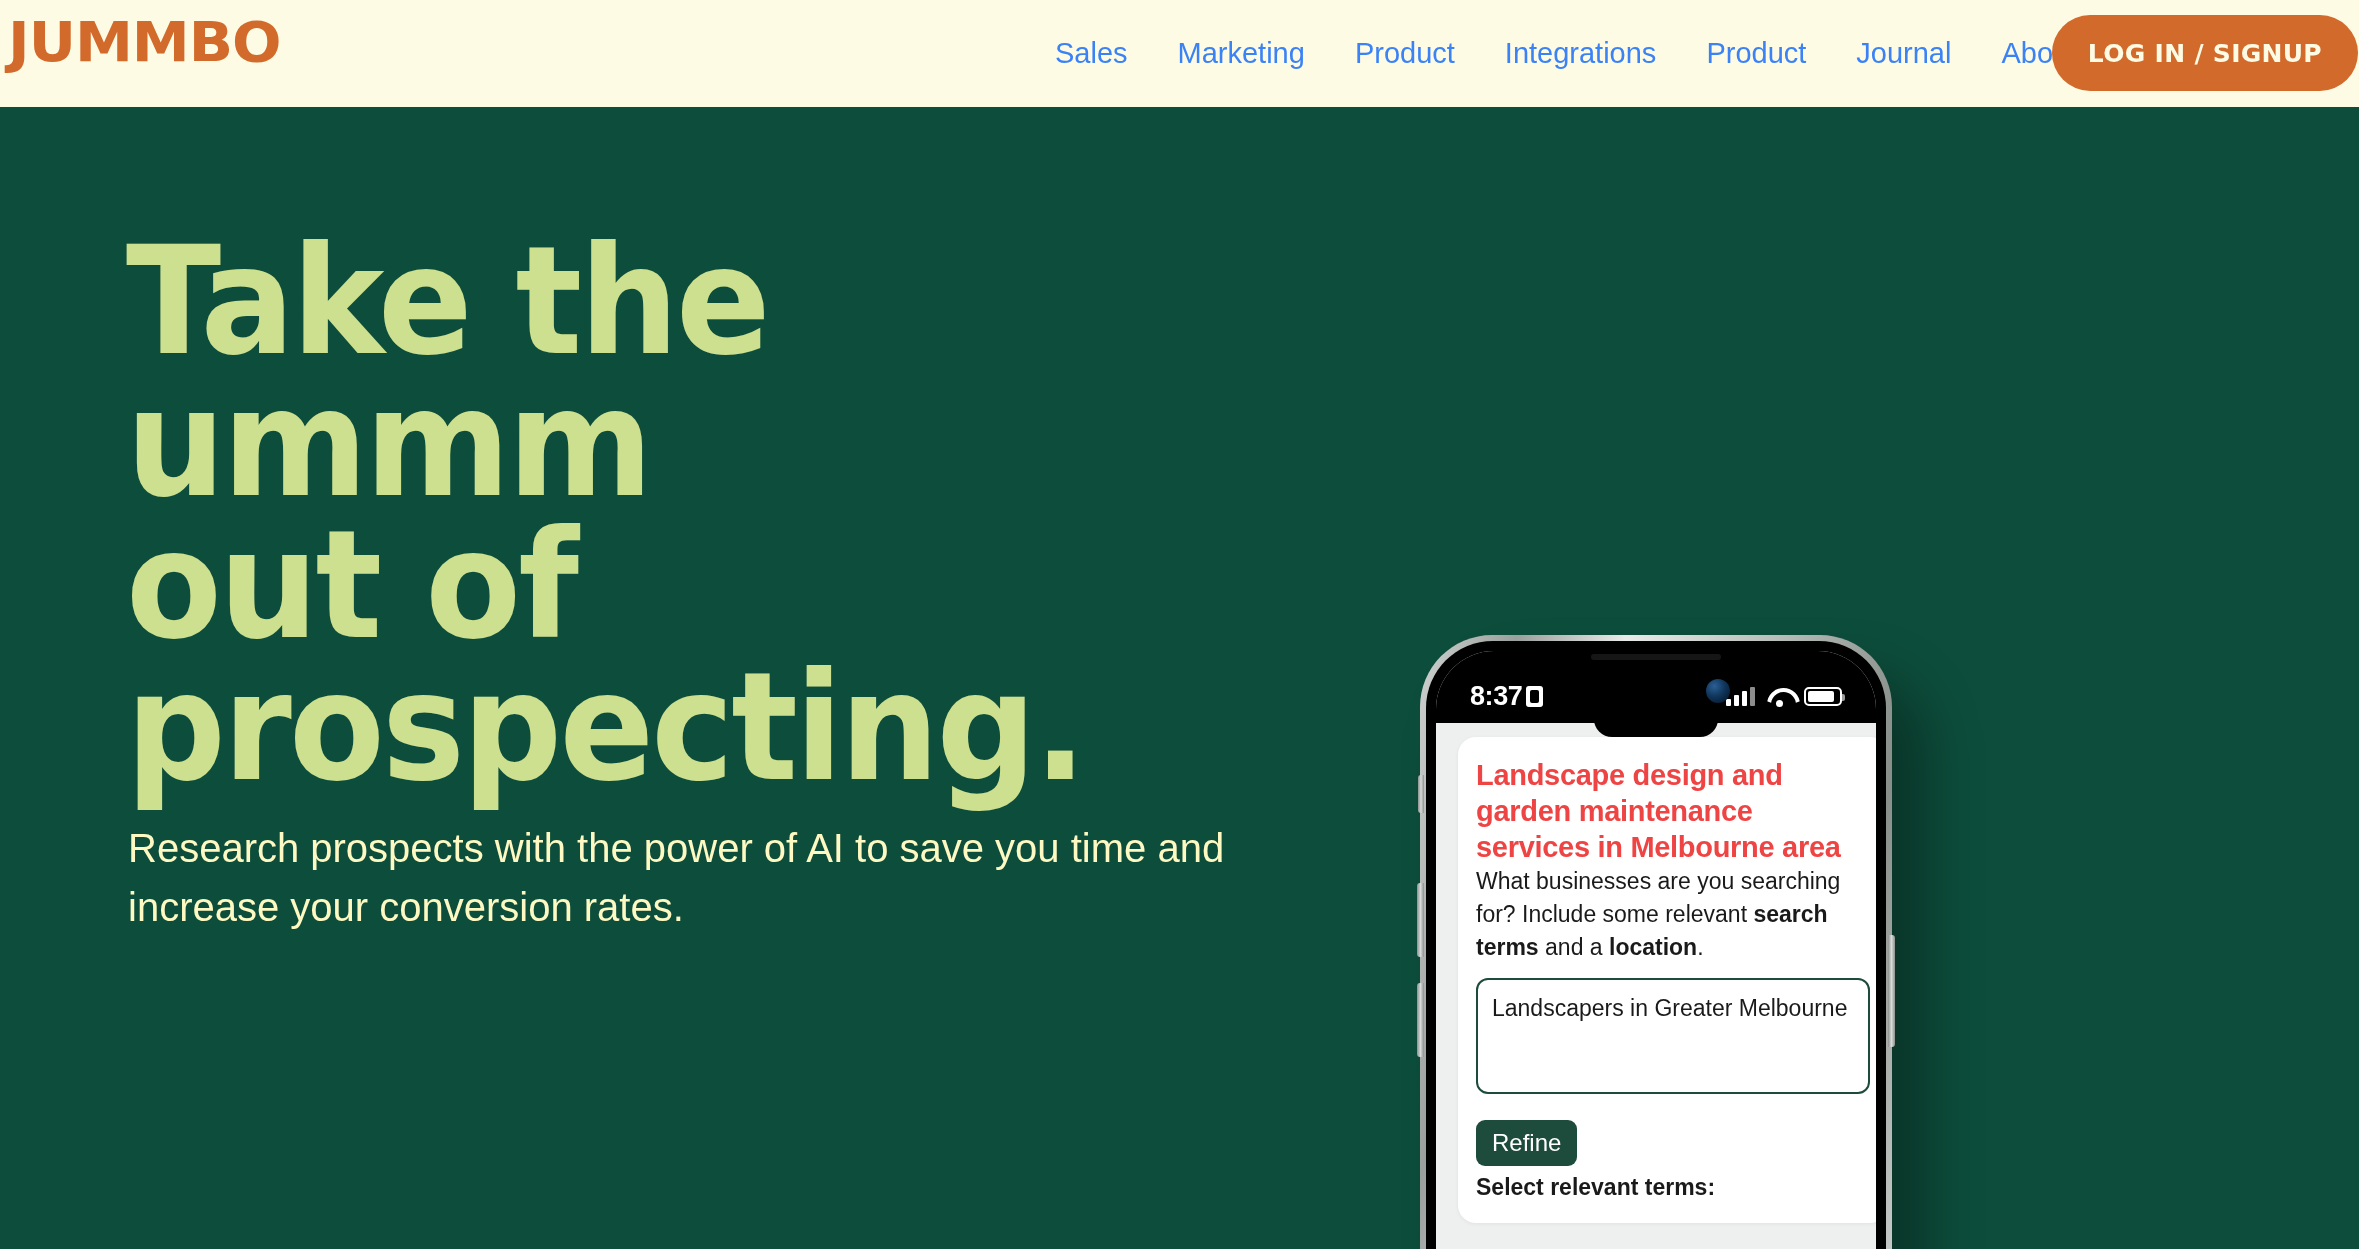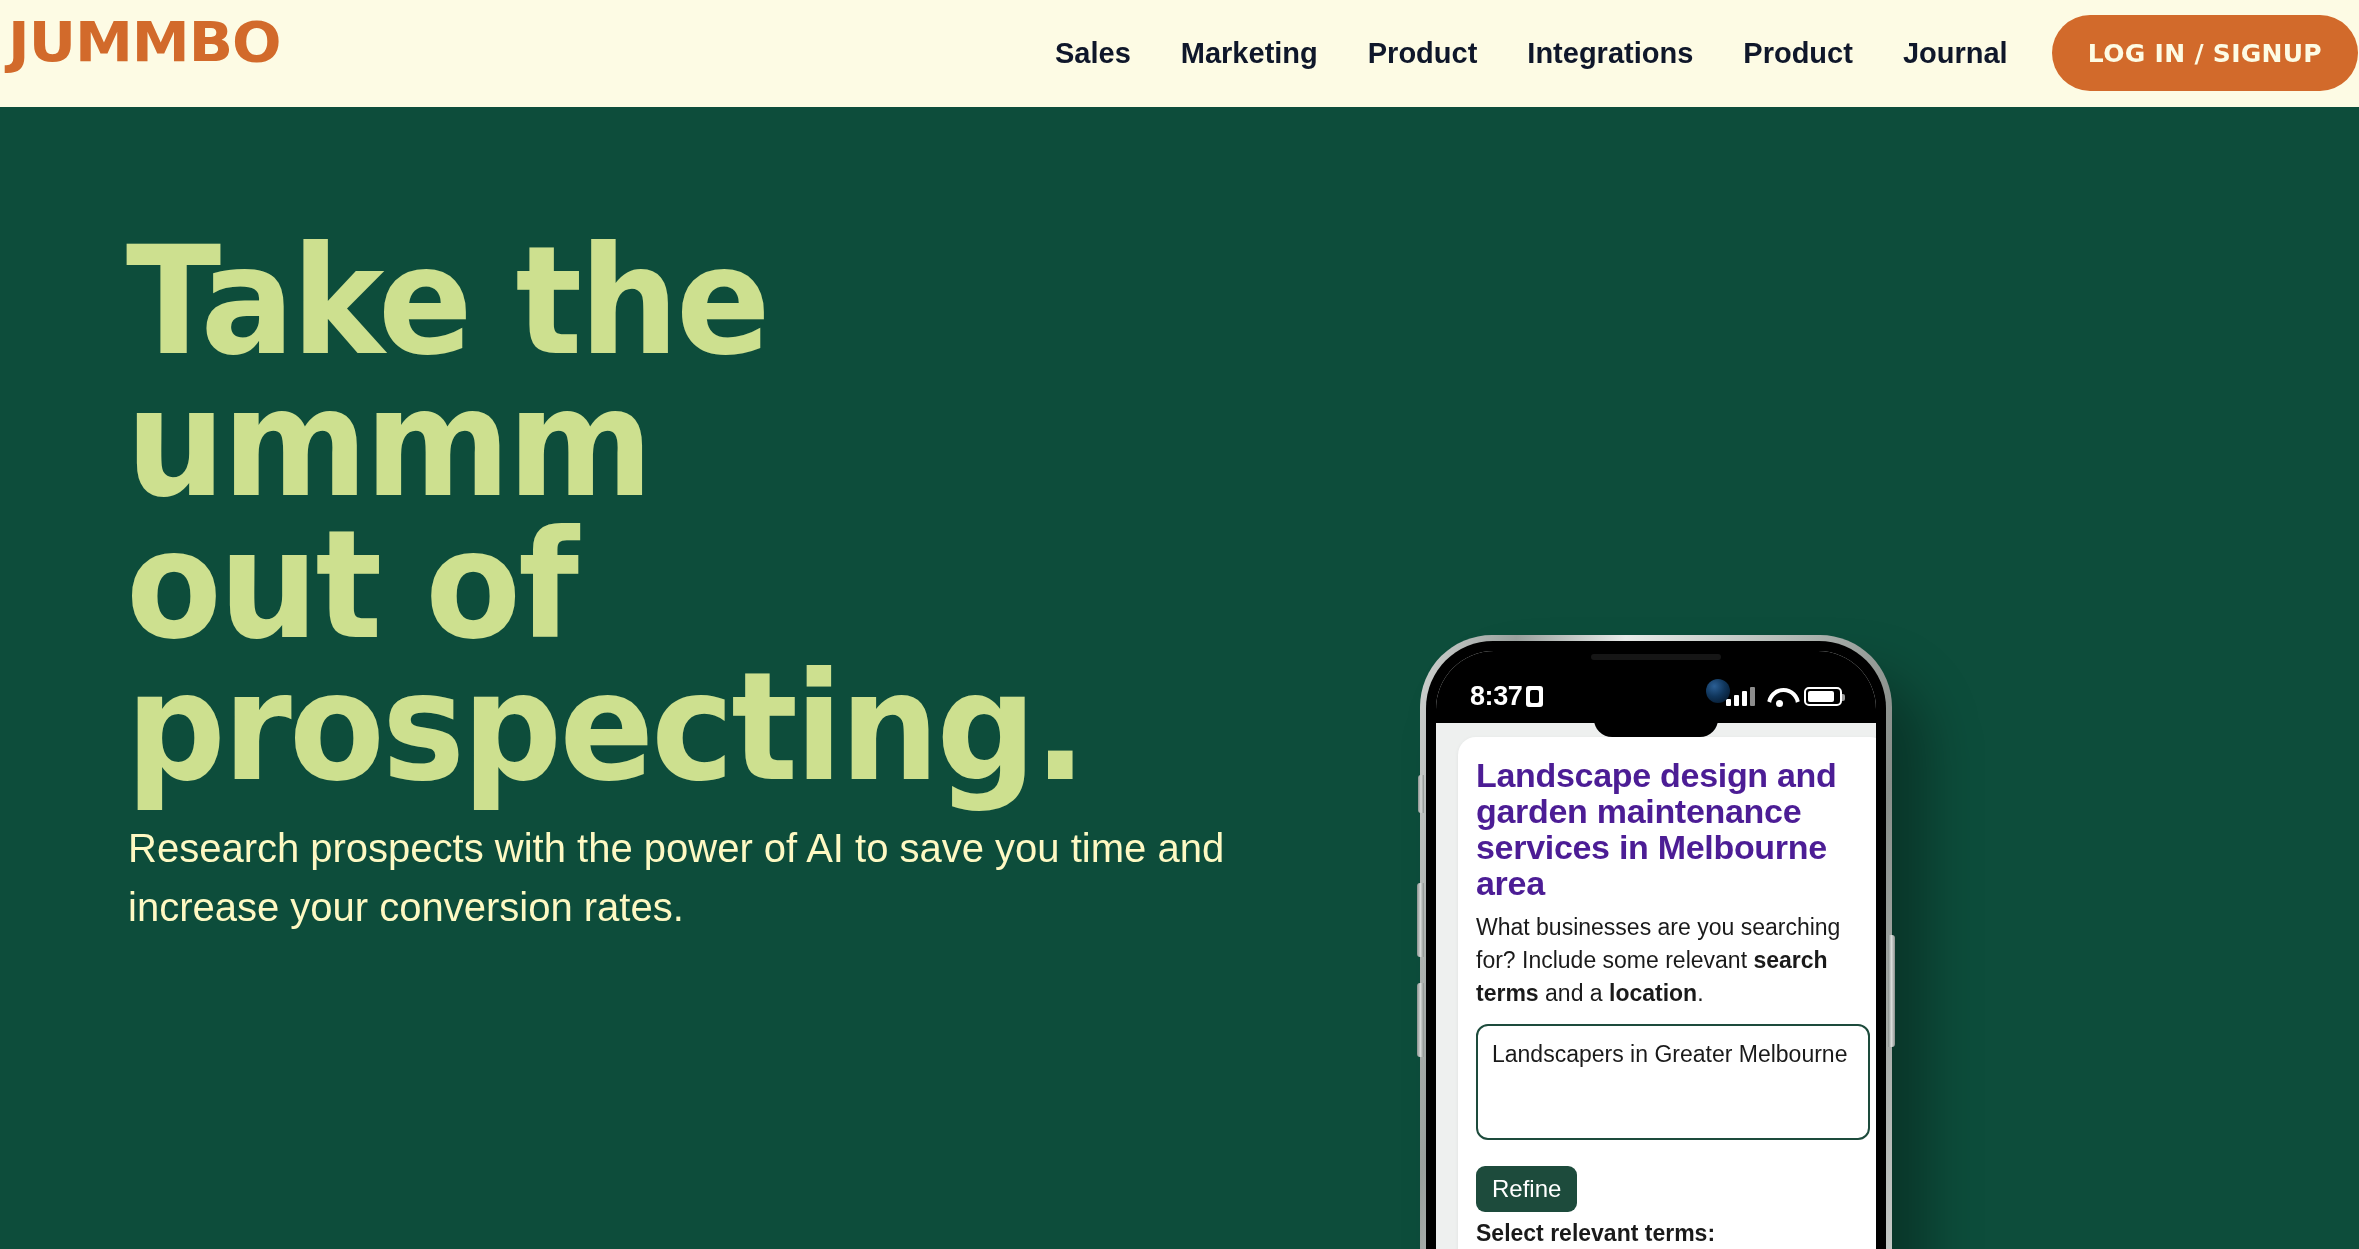--- a/index.html
+++ b/index.html
@@ -26,26 +26,26 @@
     line-height:1;
     transform:scaleX(1.04);
     transform-origin:left center;
   }
   .nav {
     position:absolute; left:1030px; top:0;
     height:107px;
     display:flex; align-items:center; gap:0;
   }
   .nav a {
-    color:#0f172a;
+    color:#3b82f6;
     font-size:29px;
     text-decoration:none;
     padding:0 25px;
     white-space:nowrap;
-    font-weight:700;
+    font-weight:400;
   }
   .login-btn {
     position:absolute; right:1px; top:15px;
     height:76px;
     background:#d26a2b;
     color:#fdfbe4;
     border:none; border-radius:40px;
     padding:0 36px;
     font-size:25px; font-weight:900;
     letter-spacing:0.3px;
@@ -202,26 +202,26 @@
   
   .app-card {
     position:absolute; left:22px; top:86px;
     width:430px;
     background:#ffffff;
     border-radius:18px;
     padding:20px 18px 22px 18px;
     box-shadow:0 1px 4px rgba(0,0,0,0.06);
   }
   .app-title {
-    color:#4c1d95;
-    font-size:34px;
+    color:#ef4444;
+    font-size:29px;
     font-weight:700;
     line-height:36px;
     letter-spacing:-0.3px;
-    margin-bottom:10px;
+    margin-bottom:0;
   }
   .app-desc {
     color:#1a1a1a;
     font-size:23px;
     line-height:33px;
   }
   .app-desc b { font-weight:700; }
   .app-textarea {
     margin-top:14px;
     width:100%; height:116px;

